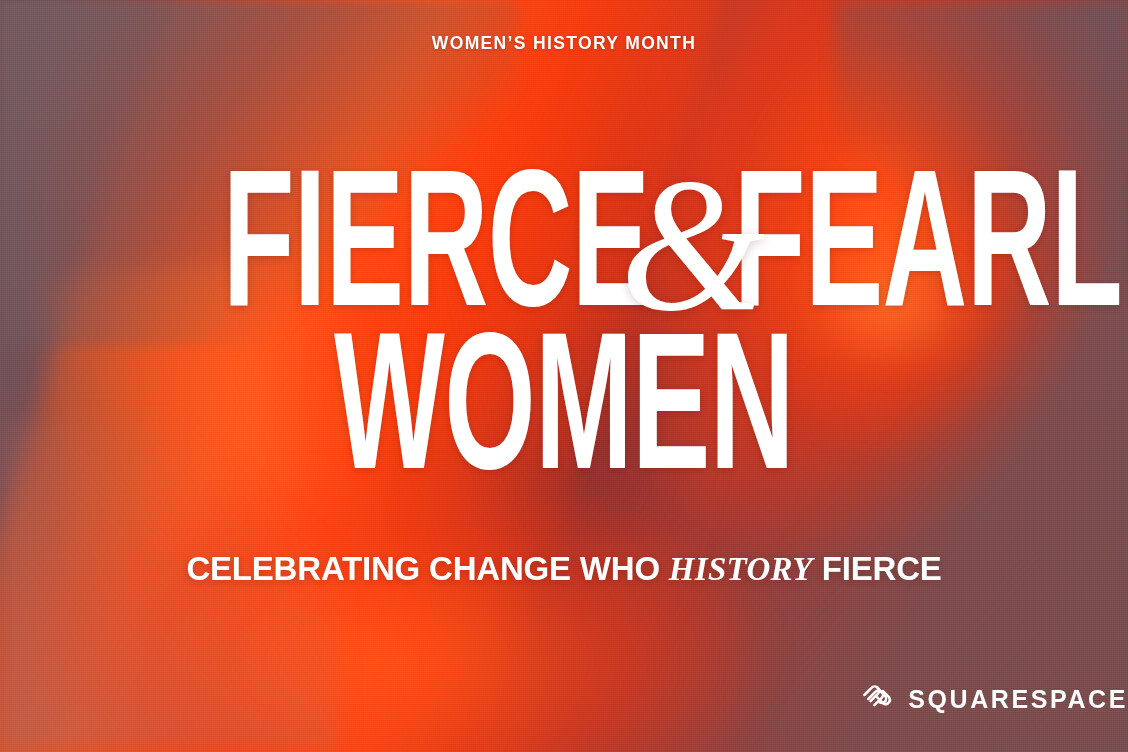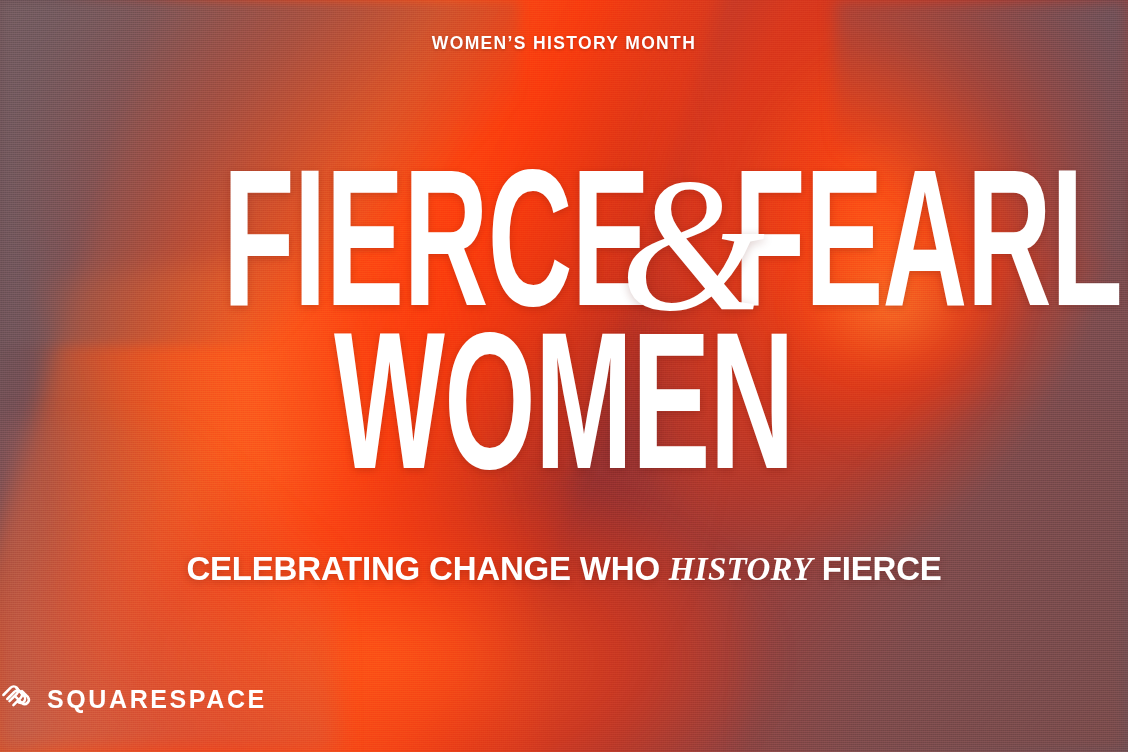--- a/index.html
+++ b/index.html
@@ -192,21 +192,21 @@
     font-style:italic;
     font-weight:bold;
     letter-spacing:0.3px;
   }
 
   .brand {
     position:absolute;
     bottom:38px; left:0; right:0;
     display:flex;
     align-items:center;
-    justify-content:flex-start;
+    justify-content:flex-end;
     gap:13px;
   }
   .brand-mark { display:block; }
   .brand-name {
     font-size:25px;
     font-weight:bold;
     letter-spacing:2.6px;
     color:#fff;
     line-height:1;
     position:relative;

